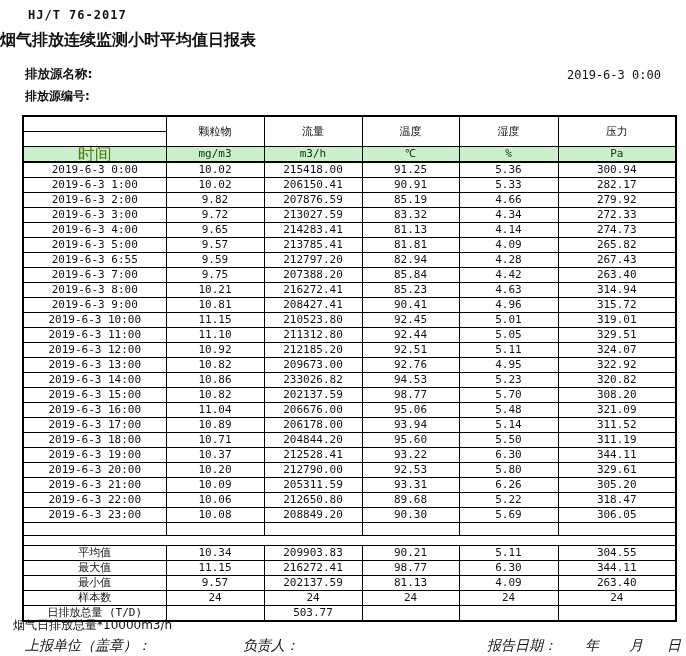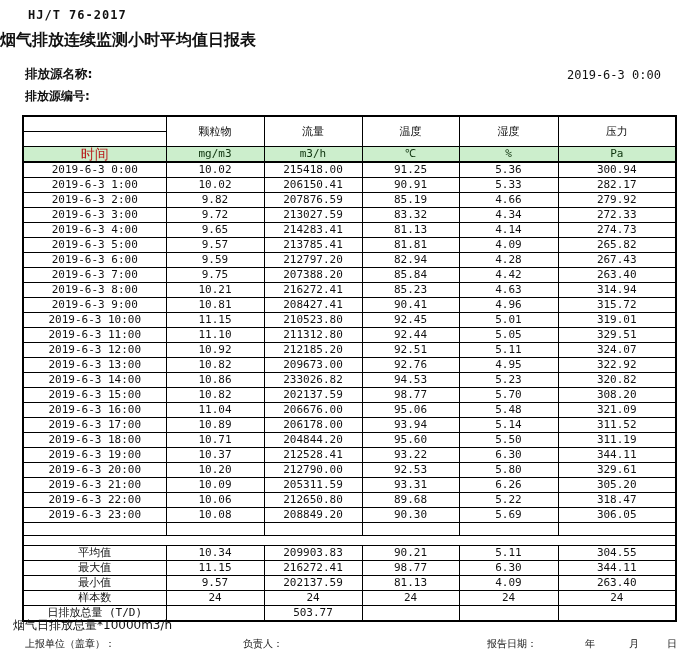--- a/index.html
+++ b/index.html
@@ -23,29 +23,29 @@
     border:2px solid #000;
   }
   table.report td{
     border:1px solid #000;text-align:center;vertical-align:middle;
     padding:0;overflow:hidden;white-space:nowrap;
     font-size:11px;height:14px;line-height:14px;
     font-family:"DejaVu Sans Mono", monospace;
   }
   td.grp{font-family:"DejaVu Sans", sans-serif;font-size:12.5px;height:29px;}
   tr.units td{background:#cceecc;border-bottom:2px solid #000;color:#0d330d;}
-  tr.units td.cjk{font-family:"DejaVu Sans", sans-serif;font-size:14px;color:#b91c1c;}
+  tr.units td.cjk{font-family:"DejaVu Sans", sans-serif;font-size:17px;color:#4d7c0f;}
   td.time-split{height:14px;}
   tr.empty-row td{height:12px;}
   tr.spacer-row td{height:9px;border-left:0;border-right:0;}
   td.left-label{text-align:left;padding-left:8px;font-family:"DejaVu Sans", sans-serif;}
   td.sum-label{font-family:"DejaVu Sans", sans-serif;font-size:12px;}
 
   .footnote{position:absolute;left:13px;top:617px;font-size:12px;}
-  .signline{position:absolute;left:0;top:637px;width:686px;height:16px;font-size:10px;}
+  .signline{position:absolute;left:0;top:637px;width:686px;height:16px;font-size:14px;font-style:italic;}
   .signline span{position:absolute;white-space:nowrap;}
   .lbl-unit{left:25px;}
   .lbl-resp{left:209px;margin-left:34px;}
   .lbl-reporter{left:355px;margin-top:34px;}
   .lbl-date{left:487px;}
   .lbl-year{left:585px;}
   .lbl-month{left:629px;}
   .lbl-day{left:667px;}
 </style>
 </head>
@@ -130,21 +130,21 @@
       </tr>
       <tr>
         <td>2019-6-3 5:00</td>
         <td>9.57</td>
         <td>213785.41</td>
         <td>81.81</td>
         <td>4.09</td>
         <td>265.82</td>
       </tr>
       <tr>
-        <td>2019-6-3 6:00</td>
+        <td>2019-6-3 6:55</td>
         <td>9.59</td>
         <td>212797.20</td>
         <td>82.94</td>
         <td>4.28</td>
         <td>267.43</td>
       </tr>
       <tr>
         <td>2019-6-3 7:00</td>
         <td>9.75</td>
         <td>207388.20</td>

